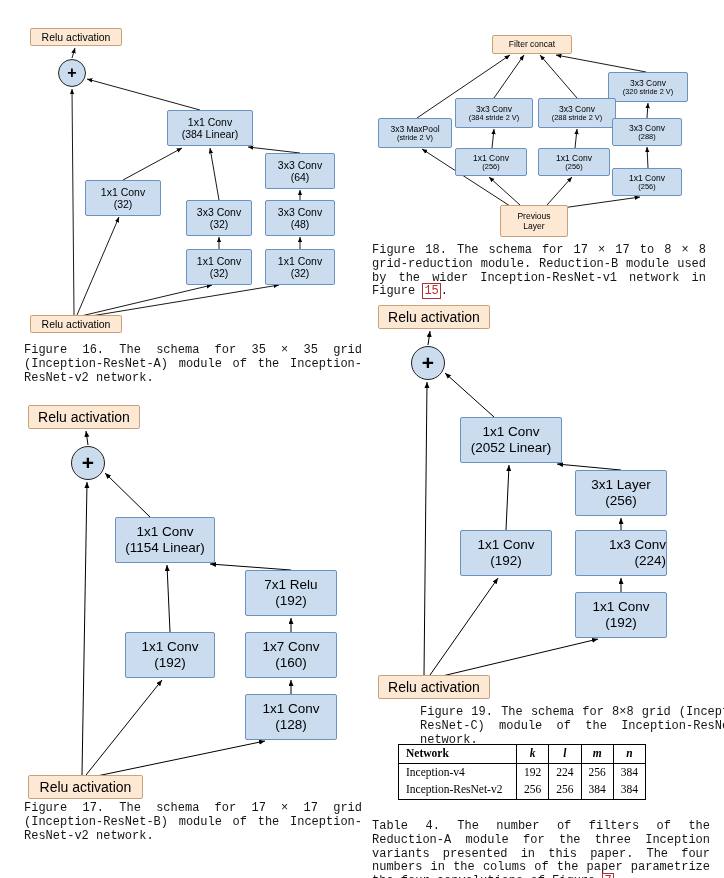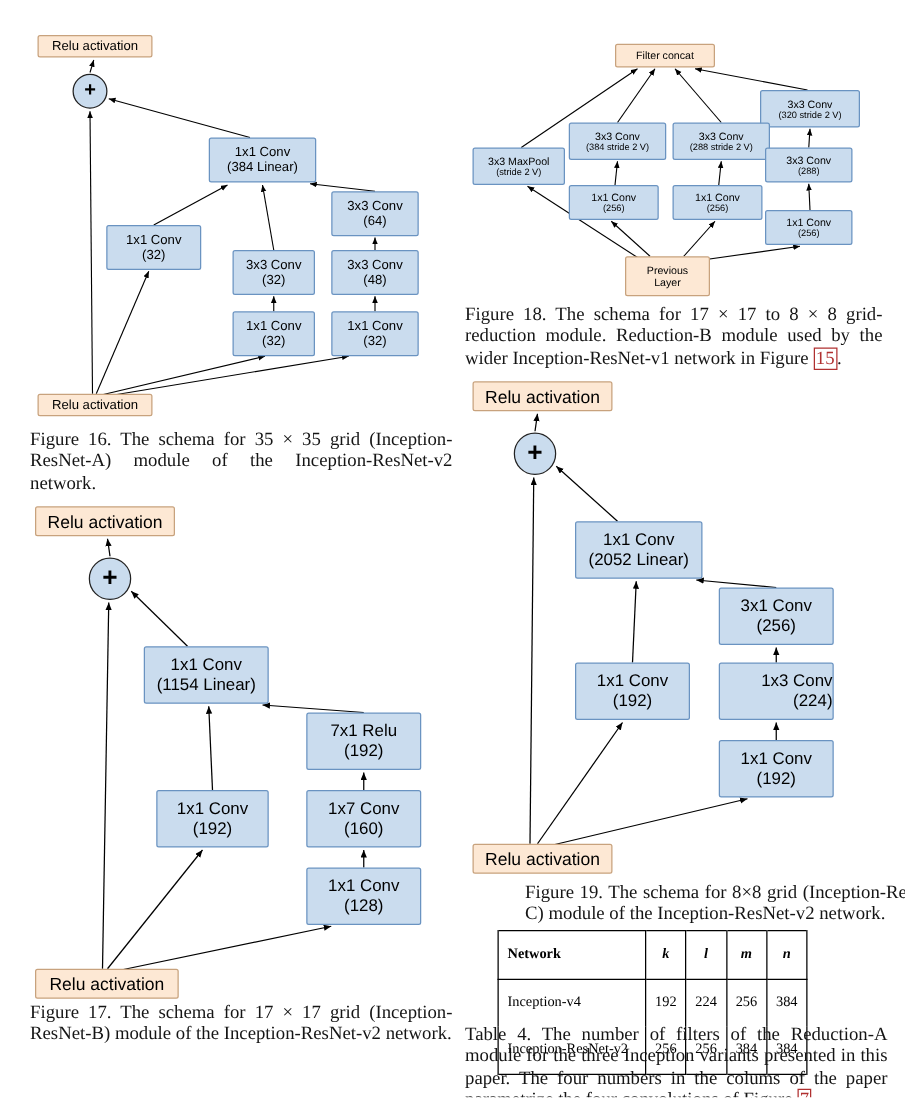--- a/index.html
+++ b/index.html
@@ -45,22 +45,22 @@
   }
   .fig16 .node { font-size: 10.5px; }
   .fig16 .plus { font-size: 16px; }
   .fig18 .node { font-size: 8.5px; }
   .fig18 .node .sub { font-size: 7.4px; }
   .fig17 .node, .fig19 .node { font-size: 13.5px; }
   .fig17 .relu, .fig19 .relu { font-size: 14px; }
   .fig17 .plus, .fig19 .plus { font-size: 21px; }
   .caption {
     position: absolute;
-    font-family: Liberation Serif, serif;
-    font-size: 15px;
+    font-family: Liberation Mono, monospace;
+    font-size: 12px;
     line-height: 1.15;
     text-align: justify;
     color: #151515;
   }
   .ref-link {
     color: var(--link, #b03030);
     border: 1px solid var(--link, #b03030);
     padding: 0 1px;
     cursor: pointer;
   }
@@ -68,21 +68,21 @@
     position: absolute;
     border-collapse: collapse;
     font-family: "Liberation Serif", serif;
     font-size: 11.5px;
     color: #000;
     border: 1px solid #000;
   }
   .paper-table th, .paper-table td {
     border-left: 1px solid #000;
     border-right: 1px solid #000;
-    padding: 12px 7px;
+    padding: 2px 7px;
     line-height: 1.18;
     white-space: nowrap;
   }
   .paper-table thead th { border-bottom: 1px solid #000; text-align: left; }
   .paper-table .num { text-align: center; }
   .paper-table .math { font-style: italic; font-weight: bold; text-align: center; }
   .paper-table th.name { font-weight: bold; }
 </style>
 </head>
 <body>
@@ -287,21 +287,21 @@
       <span>Relu activation</span>
     </div>
     <div class="node plus" style="left:39px; top:46px; width:34px; height:34px;">
       <span>+</span>
     </div>
     <div class="node conv" style="left:88px; top:117px; width:102px; height:46px;">
       <span>1x1 Conv</span>
       <span>(2052 Linear)</span>
     </div>
     <div class="node conv" style="left:203px; top:170px; width:92px; height:46px;">
-      <span>3x1 Conv</span>
+      <span>3x1 Layer</span>
       <span>(256)</span>
     </div>
     <div class="node conv" style="left:88px; top:230px; width:92px; height:46px;">
       <span>1x1 Conv</span>
       <span>(192)</span>
     </div>
     <div class="node conv" style="left:203px; top:230px; width:92px; height:46px;align-items:flex-end;">
       <span>1x3 Conv</span>
       <span>(224)</span>
     </div>

